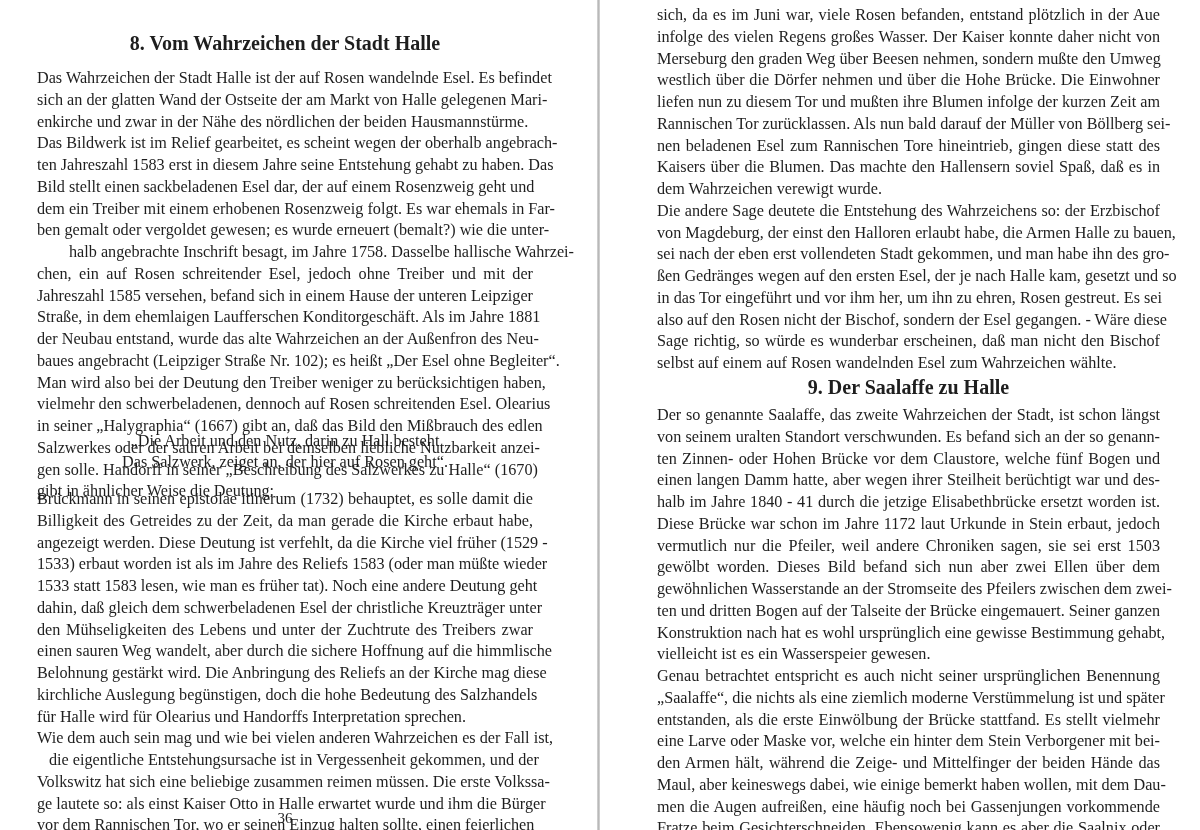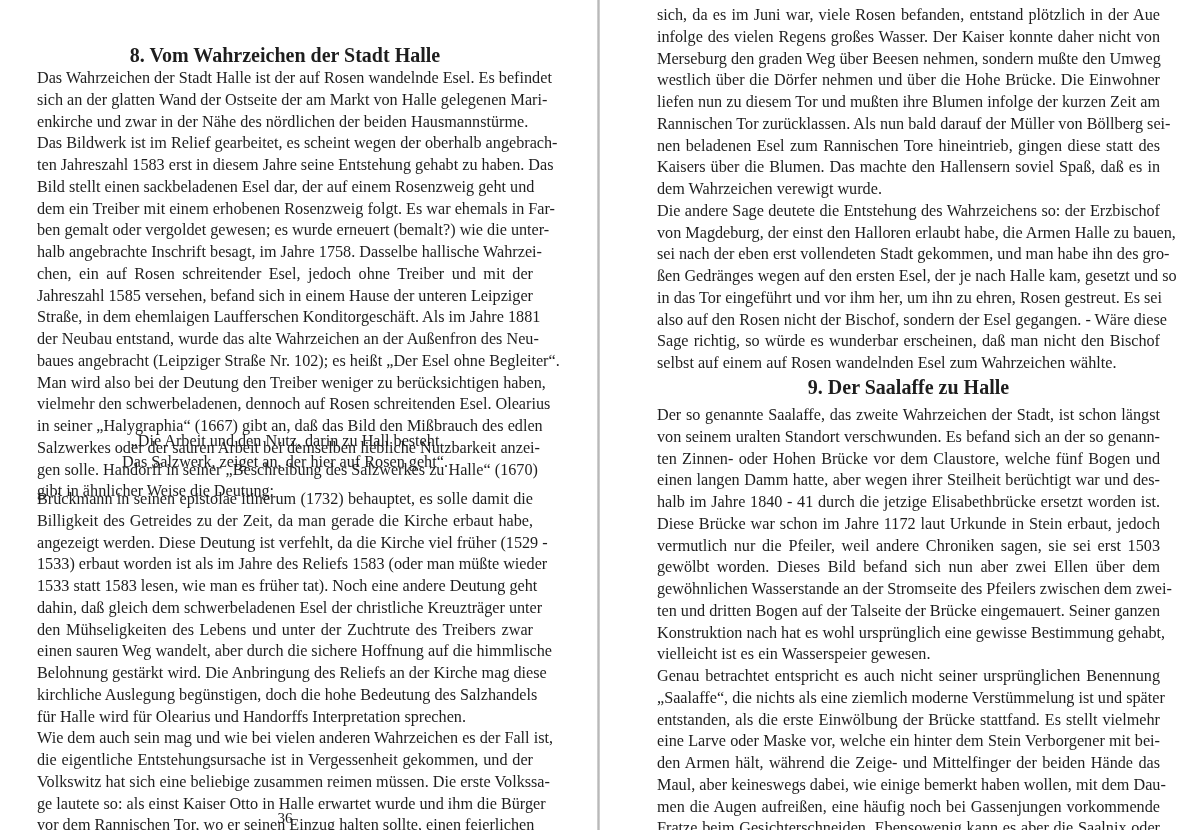--- a/index.html
+++ b/index.html
@@ -29,31 +29,31 @@
     position: absolute; left: 0; right: 0; text-align: center;
     font-size: 15px; line-height: 20px;
   }
 </style>
 </head>
 <body>
 
 <div class="gutter"></div>
 
 <div class="page left">
-  <div class="heading" style="top:42px;">8. Vom Wahrzeichen der Stadt Halle</div>
+  <div class="heading" style="top:30px;">8. Vom Wahrzeichen der Stadt Halle</div>
   <div id="lp-body1">
       <div class="line" style="top: 67px;">Das Wahrzeichen der Stadt Halle ist der auf Rosen wandelnde Esel. Es befindet</div>
       <div class="line" style="top: 88.75px;">sich an der glatten Wand der Ostseite der am Markt von Halle gelegenen Mari-</div>
       <div class="line last" style="top: 110.5px;">enkirche und zwar in der Nähe des nördlichen der beiden Hausmannstürme.</div>
       <div class="line" style="top: 132.25px;">Das Bildwerk ist im Relief gearbeitet, es scheint wegen der oberhalb angebrach-</div>
       <div class="line" style="top: 154px;">ten Jahreszahl 1583 erst in diesem Jahre seine Entstehung gehabt zu haben. Das</div>
       <div class="line" style="top: 175.75px;">Bild stellt einen sackbeladenen Esel dar, der auf einem Rosenzweig geht und</div>
       <div class="line" style="top: 197.5px;">dem ein Treiber mit einem erhobenen Rosenzweig folgt. Es war ehemals in Far-</div>
       <div class="line" style="top: 219.25px;">ben gemalt oder vergoldet gewesen; es wurde erneuert (bemalt?) wie die unter-</div>
-      <div class="line" style="top: 241px;">halb angebrachte Inschrift besagt, im Jahre 1758. Dasselbe hallische Wahrzei-</div>
+      <div class="line" style="top: 241px; margin-left: 32px;">halb angebrachte Inschrift besagt, im Jahre 1758. Dasselbe hallische Wahrzei-</div>
       <div class="line" style="top: 262.75px;">chen, ein auf Rosen schreitender Esel, jedoch ohne Treiber und mit der</div>
       <div class="line" style="top: 284.5px;">Jahreszahl 1585 versehen, befand sich in einem Hause der unteren Leipziger</div>
       <div class="line" style="top: 306.25px;">Straße, in dem ehemlaigen Laufferschen Konditorgeschäft. Als im Jahre 1881</div>
       <div class="line" style="top: 328px;">der Neubau entstand, wurde das alte Wahrzeichen an der Außenfron des Neu-</div>
       <div class="line" style="top: 349.75px;">baues angebracht (Leipziger Straße Nr. 102); es heißt „Der Esel ohne Begleiter“.</div>
       <div class="line" style="top: 371.5px;">Man wird also bei der Deutung den Treiber weniger zu berücksichtigen haben,</div>
       <div class="line" style="top: 393.25px;">vielmehr den schwerbeladenen, dennoch auf Rosen schreitenden Esel. Olearius</div>
       <div class="line" style="top: 415px;">in seiner „Halygraphia“ (1667) gibt an, daß das Bild den Mißbrauch des edlen</div>
       <div class="line" style="top: 436.75px;">Salzwerkes oder der sauren Arbeit bei demselben liebliche Nutzbarkeit anzei-</div>
       <div class="line" style="top: 458.5px;">gen solle. Handorff in seiner „Beschreibung des Salzwerkes zu Halle“ (1670)</div>
@@ -69,21 +69,21 @@
       <div class="line" style="top: 531.5px;">angezeigt werden. Diese Deutung ist verfehlt, da die Kirche viel früher (1529 -</div>
       <div class="line" style="top: 553.25px;">1533) erbaut worden ist als im Jahre des Reliefs 1583 (oder man müßte wieder</div>
       <div class="line" style="top: 575px;">1533 statt 1583 lesen, wie man es früher tat). Noch eine andere Deutung geht</div>
       <div class="line" style="top: 596.75px;">dahin, daß gleich dem schwerbeladenen Esel der christliche Kreuzträger unter</div>
       <div class="line" style="top: 618.5px;">den Mühseligkeiten des Lebens und unter der Zuchtrute des Treibers zwar</div>
       <div class="line" style="top: 640.25px;">einen sauren Weg wandelt, aber durch die sichere Hoffnung auf die himmlische</div>
       <div class="line" style="top: 662px;">Belohnung gestärkt wird. Die Anbringung des Reliefs an der Kirche mag diese</div>
       <div class="line" style="top: 683.75px;">kirchliche Auslegung begünstigen, doch die hohe Bedeutung des Salzhandels</div>
       <div class="line last" style="top: 705.5px;">für Halle wird für Olearius und Handorffs Interpretation sprechen.</div>
       <div class="line" style="top: 727.25px;">Wie dem auch sein mag und wie bei vielen anderen Wahrzeichen es der Fall ist,</div>
-      <div class="line" style="top: 749px;">die eigentliche Entstehungsursache ist in Vergessenheit gekommen, und der</div>
+      <div class="line" style="top: 749px; margin-left: 12px;">die eigentliche Entstehungsursache ist in Vergessenheit gekommen, und der</div>
       <div class="line" style="top: 770.75px;">Volkswitz hat sich eine beliebige zusammen reimen müssen. Die erste Volkssa-</div>
       <div class="line" style="top: 792.5px;">ge lautete so: als einst Kaiser Otto in Halle erwartet wurde und ihm die Bürger</div>
       <div class="line" style="top: 814.25px;">vor dem Rannischen Tor, wo er seinen Einzug halten sollte, einen feierlichen</div>
     </div>
   <div class="pagenum" style="top:792px;margin-top:16px;">36</div>
 </div>
 
 <div class="page right">
   <div id="rp-body1">
       <div class="line" style="top: 4px;">sich, da es im Juni war, viele Rosen befanden, entstand plötzlich in der Aue</div>

